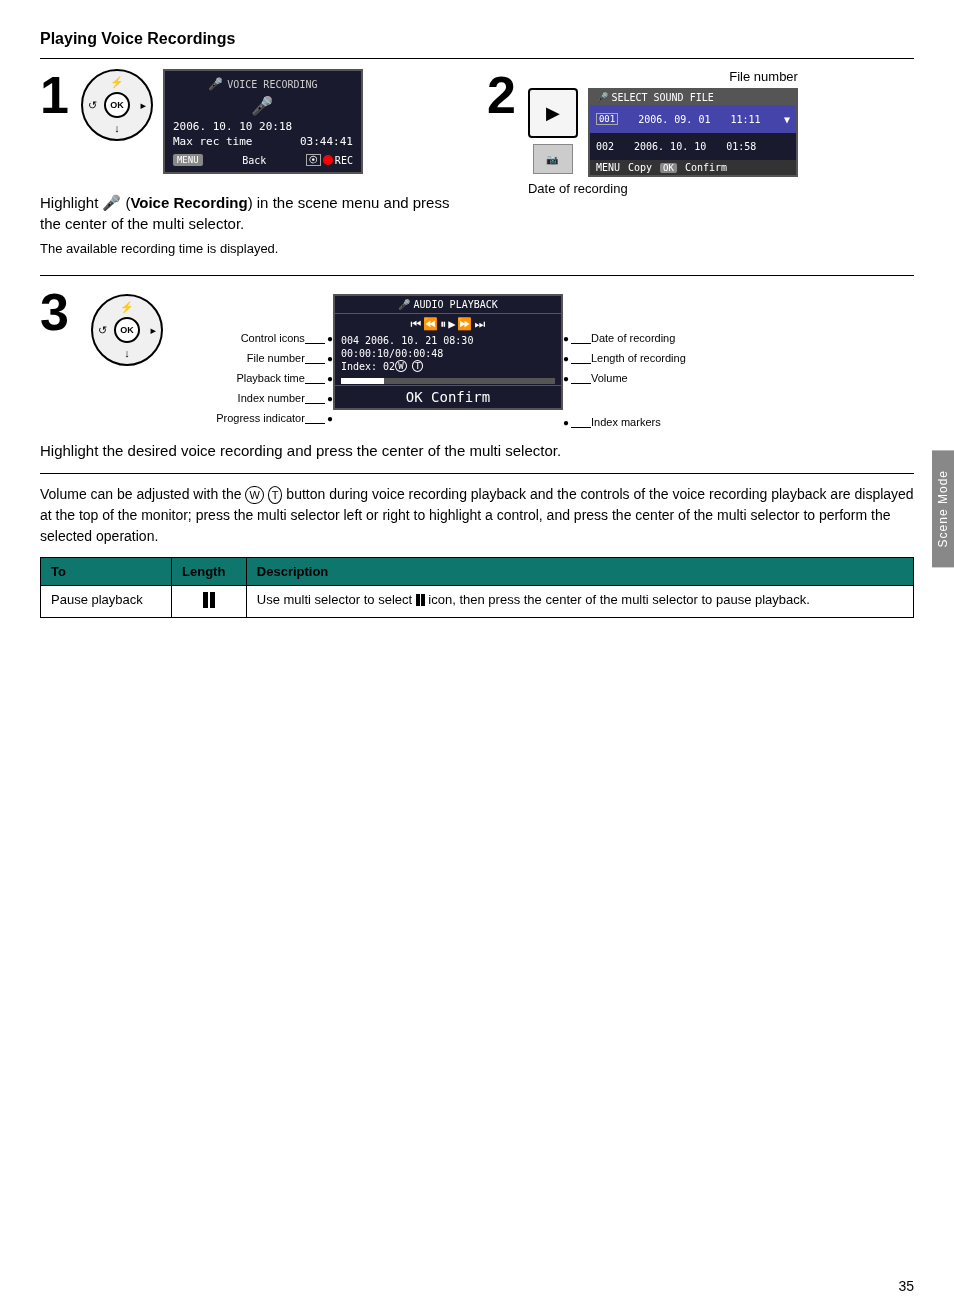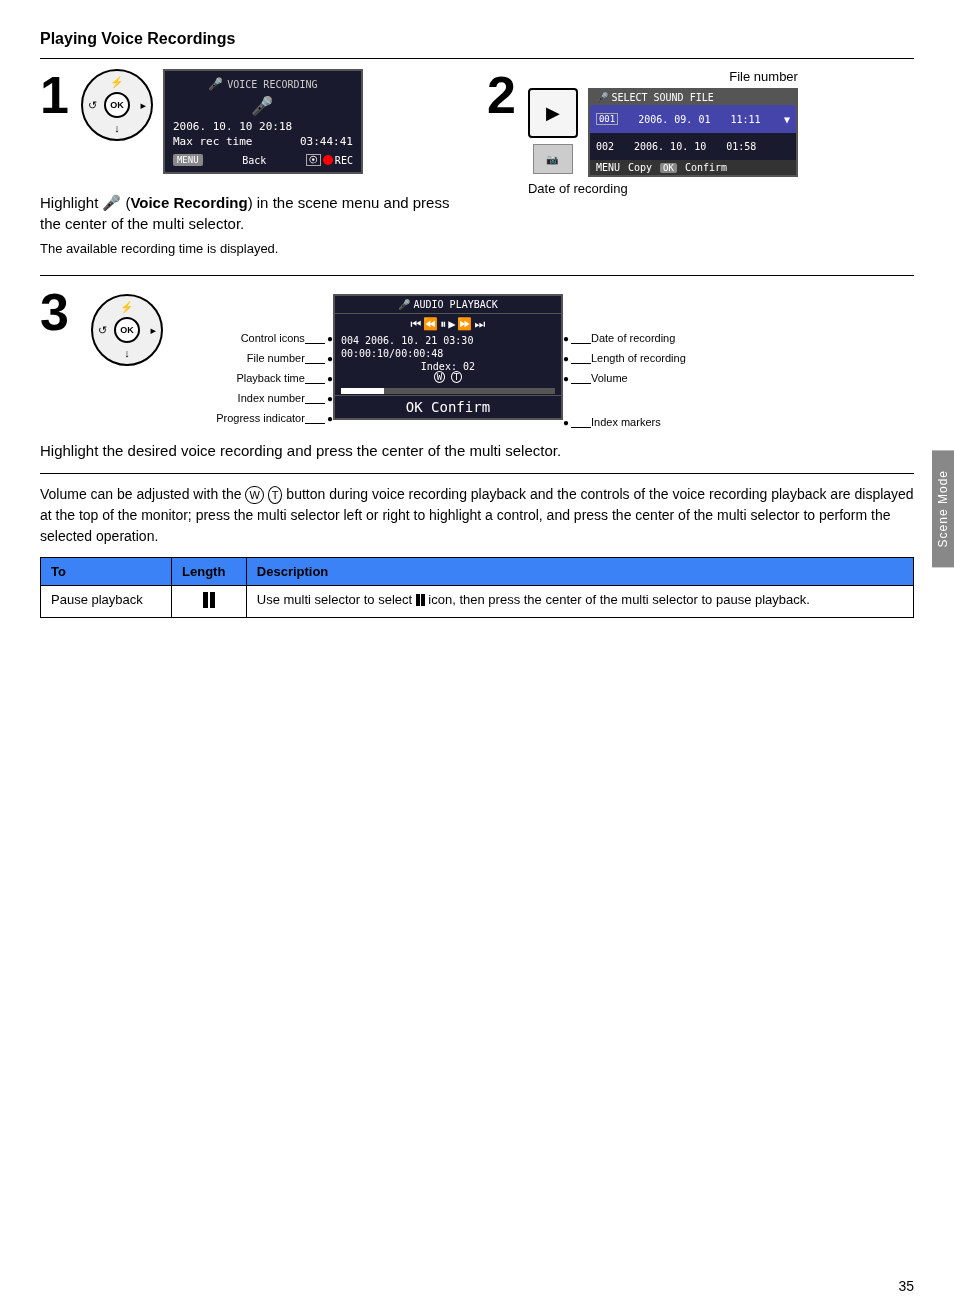--- a/index.html
+++ b/index.html
@@ -284,22 +284,21 @@
     }
     .lcd-audio .progress-fill {
       height: 100%;
       background: #fff;
       width: 20%;
     }
     .lcd-audio .index-row {
       padding: 1px 6px;
       display: flex;
       align-items: center;
-      justify-content: center;
-      flex-direction: column;
+      justify-content: flex-start;
     }
     .lcd-audio .audio-footer {
       text-align: center;
       padding: 3px;
       border-top: 1px solid #555;
       font-size: 14px;
     }
 
     
     .info-section {
@@ -313,21 +312,21 @@
       width: 100%;
       border-collapse: collapse;
       margin-top: 8px;
       font-size: 13px;
     }
     .data-table th {
       border: 1.5px solid #000;
       padding: 6px 10px;
       text-align: left;
       font-weight: bold;
-      background: #3b82f6;
+      background: #0f766e;
     }
     .data-table td {
       border: 1.5px solid #000;
       padding: 6px 10px;
       vertical-align: top;
       margin-left: 36px;
     }
     .data-table .press-cell {
       text-align: center;
       vertical-align: middle;
@@ -596,21 +595,21 @@
           <span>⏮</span>
           <span>⏪</span>
           <span>⏸</span>
           <span>▶</span>
           <span>⏩</span>
           <span>⏭</span>
         </div>
         <div class="info-row">
           <span>004</span>&nbsp;
           <span>2006. 10. 21</span>&nbsp;
-          <span>03:30</span>
+          <span>08:30</span>
         </div>
         <div class="info-row">
           <span>00:00:10/00:00:48</span>
         </div>
         <div class="index-row">
           <span>
             <span>Index:</span>
             <span>02</span>
           </span>
           <span style="font-size:9px;">

